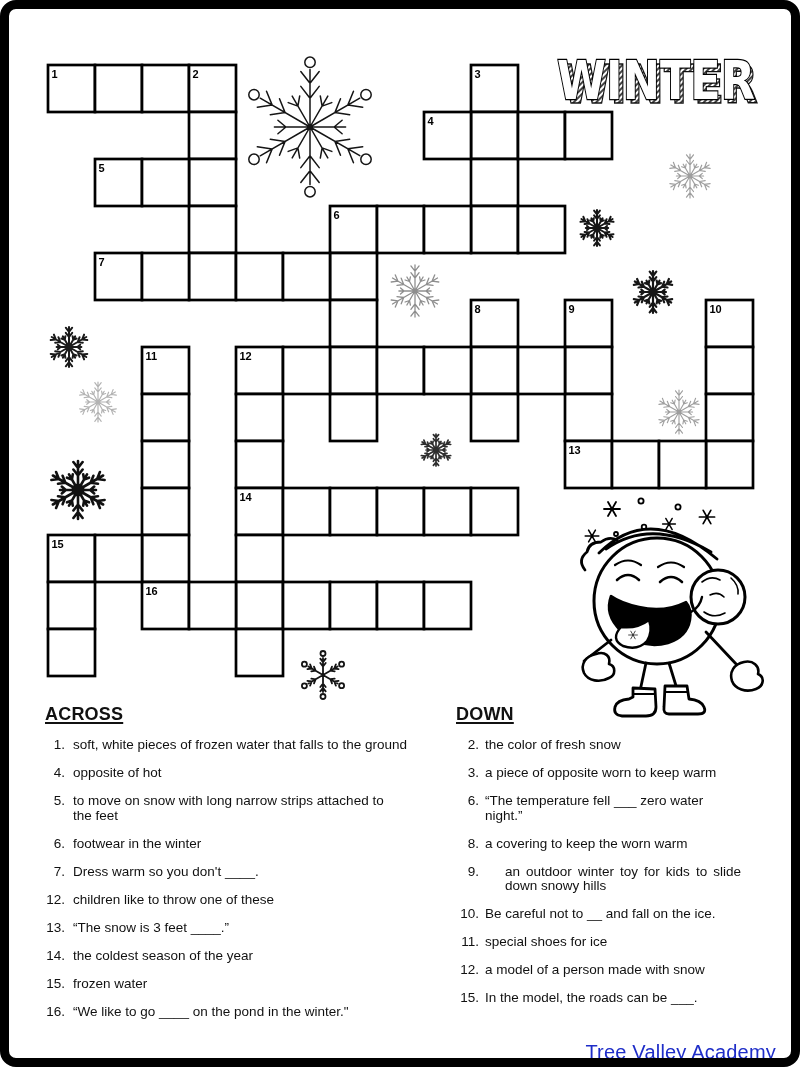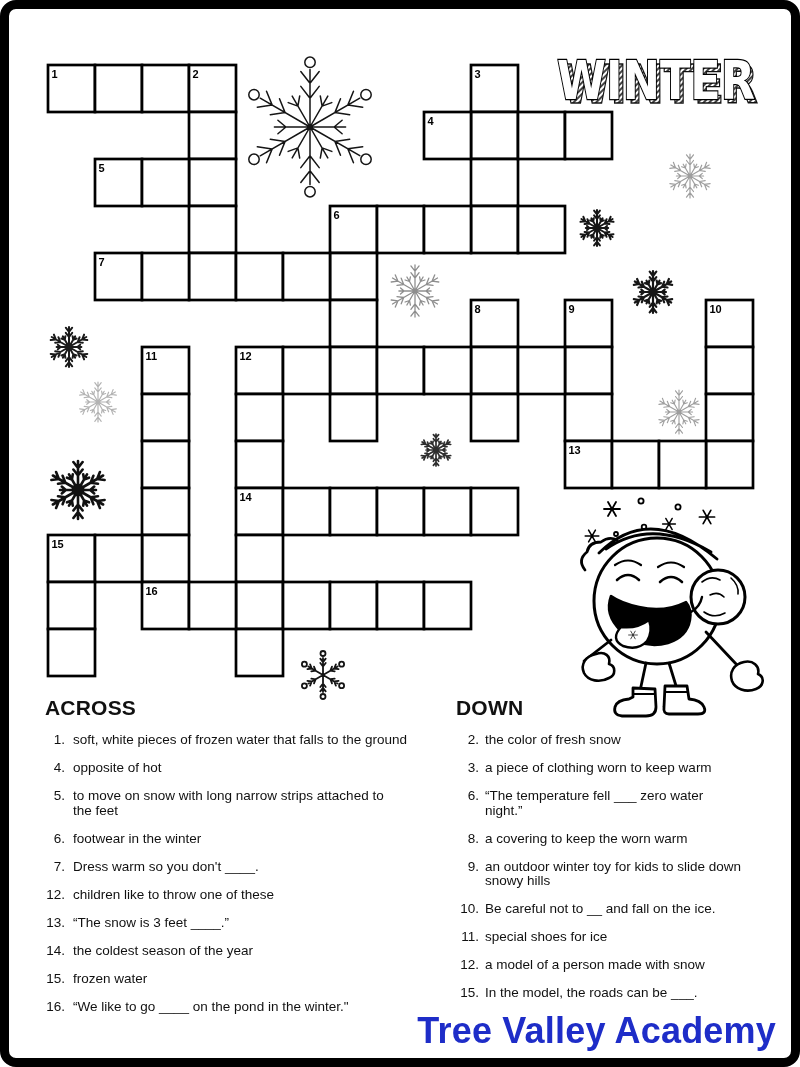--- a/index.html
+++ b/index.html
@@ -4,31 +4,31 @@
 <style>
   html,body{margin:0;padding:0;background:#fff;}
   .page{position:relative;width:800px;height:1067px;background:#fff;
         font-family:"Liberation Sans",sans-serif;overflow:hidden;}
   .frame{position:absolute;inset:0;border:9px solid #000;border-radius:16px;
          pointer-events:none;z-index:10;}
   svg.gfx{position:absolute;left:0;top:0;z-index:1;}
   .clues{position:absolute;z-index:2;color:#111;}
   .clues-across{left:45px;top:692px;width:407px;}
   .clues-down{left:456px;top:692px;width:285px;}
-  .clue-header{margin:4px 0 13px 0;font-size:21px;font-weight:bold;
-               text-decoration-thickness:2px;
+  .clue-header{margin:12px 0 13px 0;font-size:18px;font-weight:bold;
+               text-decoration:underline;text-decoration-thickness:2px;
                text-underline-offset:2px;letter-spacing:.2px;}
   ol.clue-list{list-style:none;margin:0;padding:0;}
   li.clue{display:grid;column-gap:8px;font-size:13.5px;line-height:14.5px;
           margin-bottom:13.5px;}
   .clues-across li.clue{grid-template-columns:20px 1fr;}
   .clues-down li.clue{grid-template-columns:23px 1fr;column-gap:6px;}
   .clue .num{text-align:right;}
-  .clue.justify .txt{text-align:justify;}
-  .footer{position:absolute;top:1010px;right:24px;font-size:36px;font-weight:bold;
+  .clue.justify .txt{text-align:justify;margin-left:20px;}
+  .footer{position:absolute;top:1041px;right:24px;font-size:20px;font-weight:normal;
           z-index:2;letter-spacing:.2px;}
   .title-main{font:bold 54px "DejaVu Sans",sans-serif;}
   .grid-num{font:600 11px "Liberation Sans",sans-serif;fill:#000;}
 </style>
 </head>
 <body>
 
 <div class="page">
 
   <svg class="gfx" width="800" height="1067" viewBox="0 0 800 1067">
@@ -274,21 +274,21 @@
 
   <div class="clues clues-down">
     <h2 class="clue-header">DOWN</h2>
     <ol class="clue-list">
         <li class="clue">
           <span class="num">2.</span>
           <span class="txt">the color of fresh snow</span>
         </li>
         <li class="clue">
           <span class="num">3.</span>
-          <span class="txt">a piece of clothing worn to keep warm</span>
+          <span class="txt">a piece of opposite worn to keep warm</span>
         </li>
         <li class="clue">
           <span class="num">6.</span>
           <span class="txt">“The temperature fell ___ zero water night.”</span>
         </li>
         <li class="clue">
           <span class="num">8.</span>
           <span class="txt">a covering to keep the worn warm</span>
         </li>
         <li class="clue justify">

